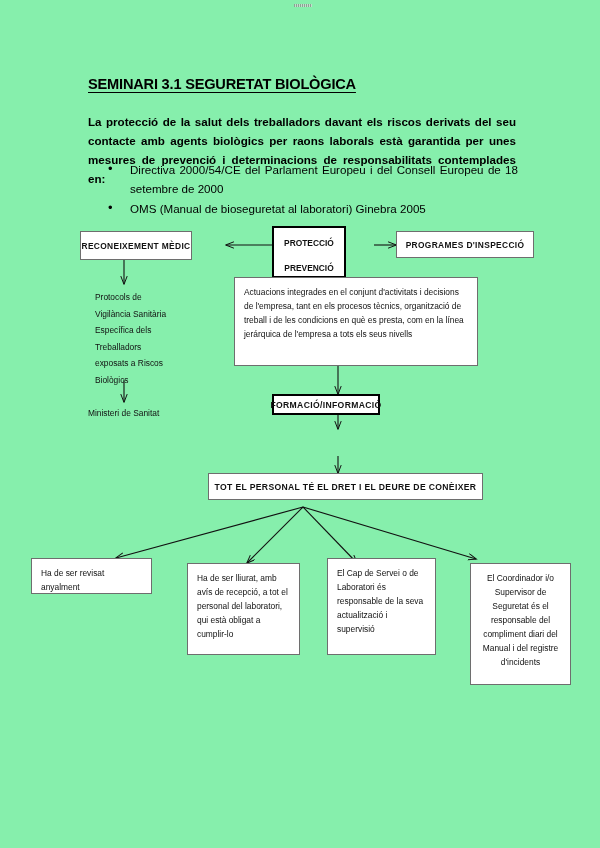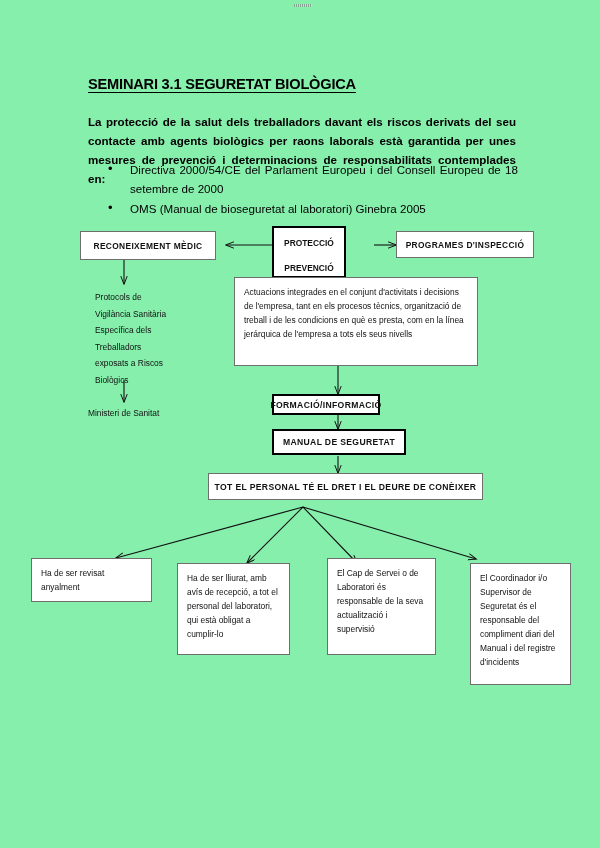--- a/index.html
+++ b/index.html
@@ -158,21 +158,21 @@
     <line x1="338" y1="414" x2="338" y2="429" stroke="#111" stroke-width="1.1" marker-end="url(#ah)"></line>
 
     <line x1="338" y1="456" x2="338" y2="473" stroke="#111" stroke-width="1.1" marker-end="url(#ah)"></line>
 
     <line x1="303" y1="507" x2="116" y2="558" stroke="#111" stroke-width="1.1" marker-end="url(#ah)"></line>
     <line x1="303" y1="507" x2="247" y2="563" stroke="#111" stroke-width="1.1" marker-end="url(#ah)"></line>
     <line x1="303" y1="507" x2="357" y2="563" stroke="#111" stroke-width="1.1" marker-end="url(#ah)"></line>
     <line x1="303" y1="507" x2="476" y2="559" stroke="#111" stroke-width="1.1" marker-end="url(#ah)"></line>
   </svg>
 
-  <div class="dbox caps" style="left:80px; top:231px; width:136px; height:29px;">RECONEIXEMENT MÈDIC</div>
+  <div class="dbox caps" style="left:80px; top:231px; width:112px; height:29px;">RECONEIXEMENT MÈDIC</div>
 
   <div class="dbox thick" style="left:272px; top:226px; width:74px; height:52px; flex-direction:column; gap:9px;justify-content:flex-end;">
     <span>PROTECCIÓ</span>
     <span>PREVENCIÓ</span>
   </div>
 
   <div class="dbox caps" style="left:396px; top:231px; width:138px; height:27px;">PROGRAMES D'INSPECCIÓ</div>
 
   <div class="plaintext" style="left:95px; top:289px; width:130px;">Protocols de
 Vigilància Sanitària
@@ -180,25 +180,24 @@
 Treballadors
 exposats a Riscos
 Biològics</div>
 
   <div class="plaintext" style="left:88px; top:405px; width:140px;">Ministeri de Sanitat</div>
 
   <div class="dbox left" style="left:234px; top:277px; width:244px; height:89px;">Actuacions integrades en el conjunt d'activitats i decisions de l'empresa, tant en els procesos tècnics, organització de treball i de les condicions en què es presta, com en la línea jerárquica de l'empresa a tots els seus nivells</div>
 
   <div class="dbox thick caps" style="left:272px; top:394px; width:108px; height:21px; font-size:8.6px;">FORMACIÓ/INFORMACIÓ</div>
 
-  <div class="dbox thick caps" style="left:272px; top:429px; width:134px; height:26px; font-size:8.6px;">MANUAL DE SEGURETAT</div>
 
   <div class="dbox caps" style="left:208px; top:473px; width:275px; height:27px; font-size:8.6px;">TOT EL PERSONAL TÉ EL DRET I EL DEURE DE CONÈIXER</div>
 
-  <div class="dbox left" style="left:31px; top:558px; width:121px; height:44px;">Ha de ser revisat anyalment</div>
-
-  <div class="dbox left" style="left:177px; top:563px; width:113px; height:92px;">Ha de ser lliurat, amb avís de recepció, a tot el personal del laboratori, qui està obligat a cumplir-lo</div>
+  <div class="dbox left" style="left:31px; top:558px; width:121px; height:36px;">Ha de ser revisat anyalment</div>
+
+  <div class="dbox left" style="left:187px; top:563px; width:113px; height:92px;">Ha de ser lliurat, amb avís de recepció, a tot el personal del laboratori, qui està obligat a cumplir-lo</div>
 
   <div class="dbox left" style="left:327px; top:558px; width:109px; height:97px;">El Cap de Servei o de Laboratori és responsable de la seva actualització i supervisió</div>
 
-  <div class="dbox left" style="left:470px; top:563px; width:101px; height:122px;">El Coordinador i/o Supervisor de Seguretat és el responsable del compliment diari del Manual i del registre d'incidents</div>
+  <div class="dbox left" style="left:470px; top:563px; width:101px; height:122px;text-align:center;">El Coordinador i/o Supervisor de Seguretat és el responsable del compliment diari del Manual i del registre d'incidents</div>
 
 </div>
 
 </body></html>

